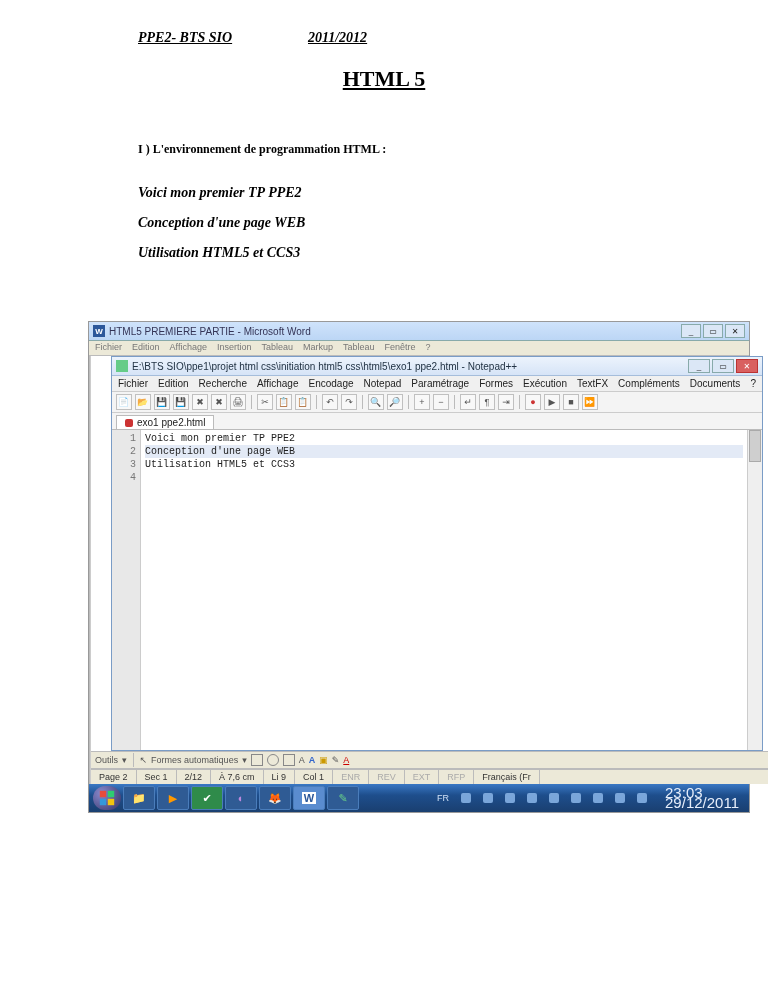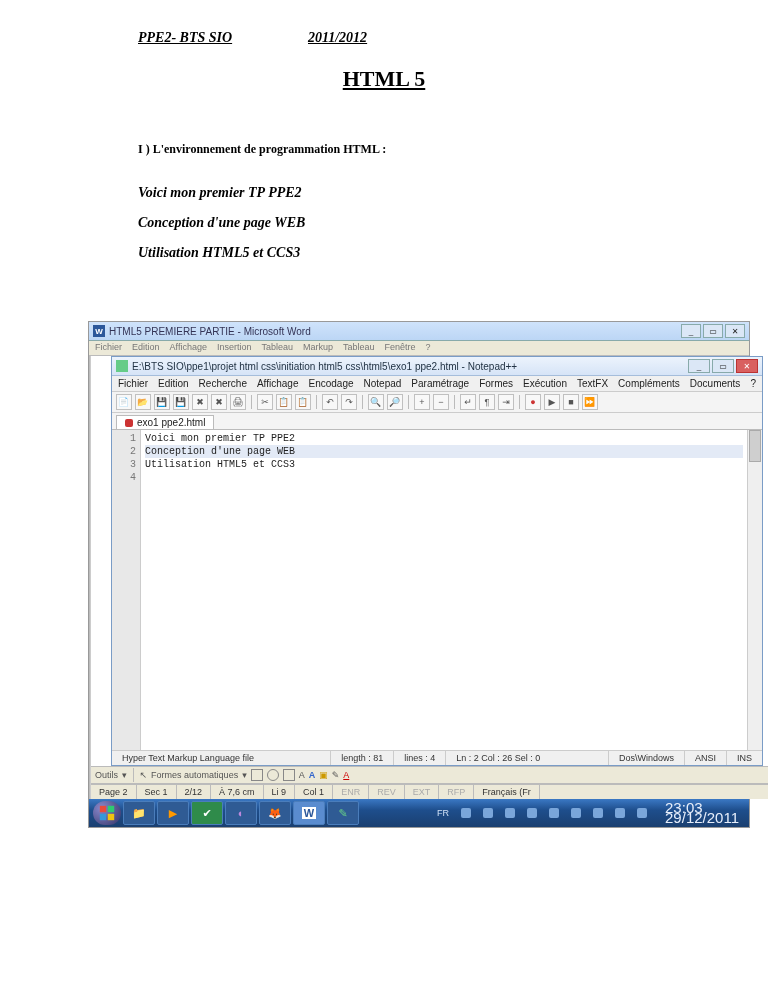--- a/index.html
+++ b/index.html
@@ -182,29 +182,20 @@
             </div>
             <div class="code">
               <div>Voici mon premier TP PPE2</div>
               <div><span class="sel">Conception d'une page WEB</span></div>
               <div>Utilisation HTML5 et CCS3</div>
             </div>
             <div class="sb">
                 <div class="thumb"></div>
               </div>
           </div>
-          <div class="npp-status">
-            <span style="flex:1.4">Hyper Text Markup Language file</span>
-            <span>length : 81</span>
-            <span>lines : 4</span>
-            <span style="flex:1">Ln : 2   Col : 26   Sel : 0</span>
-            <span>Dos\Windows</span>
-            <span>ANSI</span>
-            <span style="border-right:none">INS</span>
-          </div>
         </div>
 
         <div class="word-lower">
           <div class="word-tool2">
             <span>Outils</span>
               <span>▾</span>
             <span class="tsep"></span>
             <span>↖</span>
             <span>Formes automatiques</span>
               <span>▾</span>

